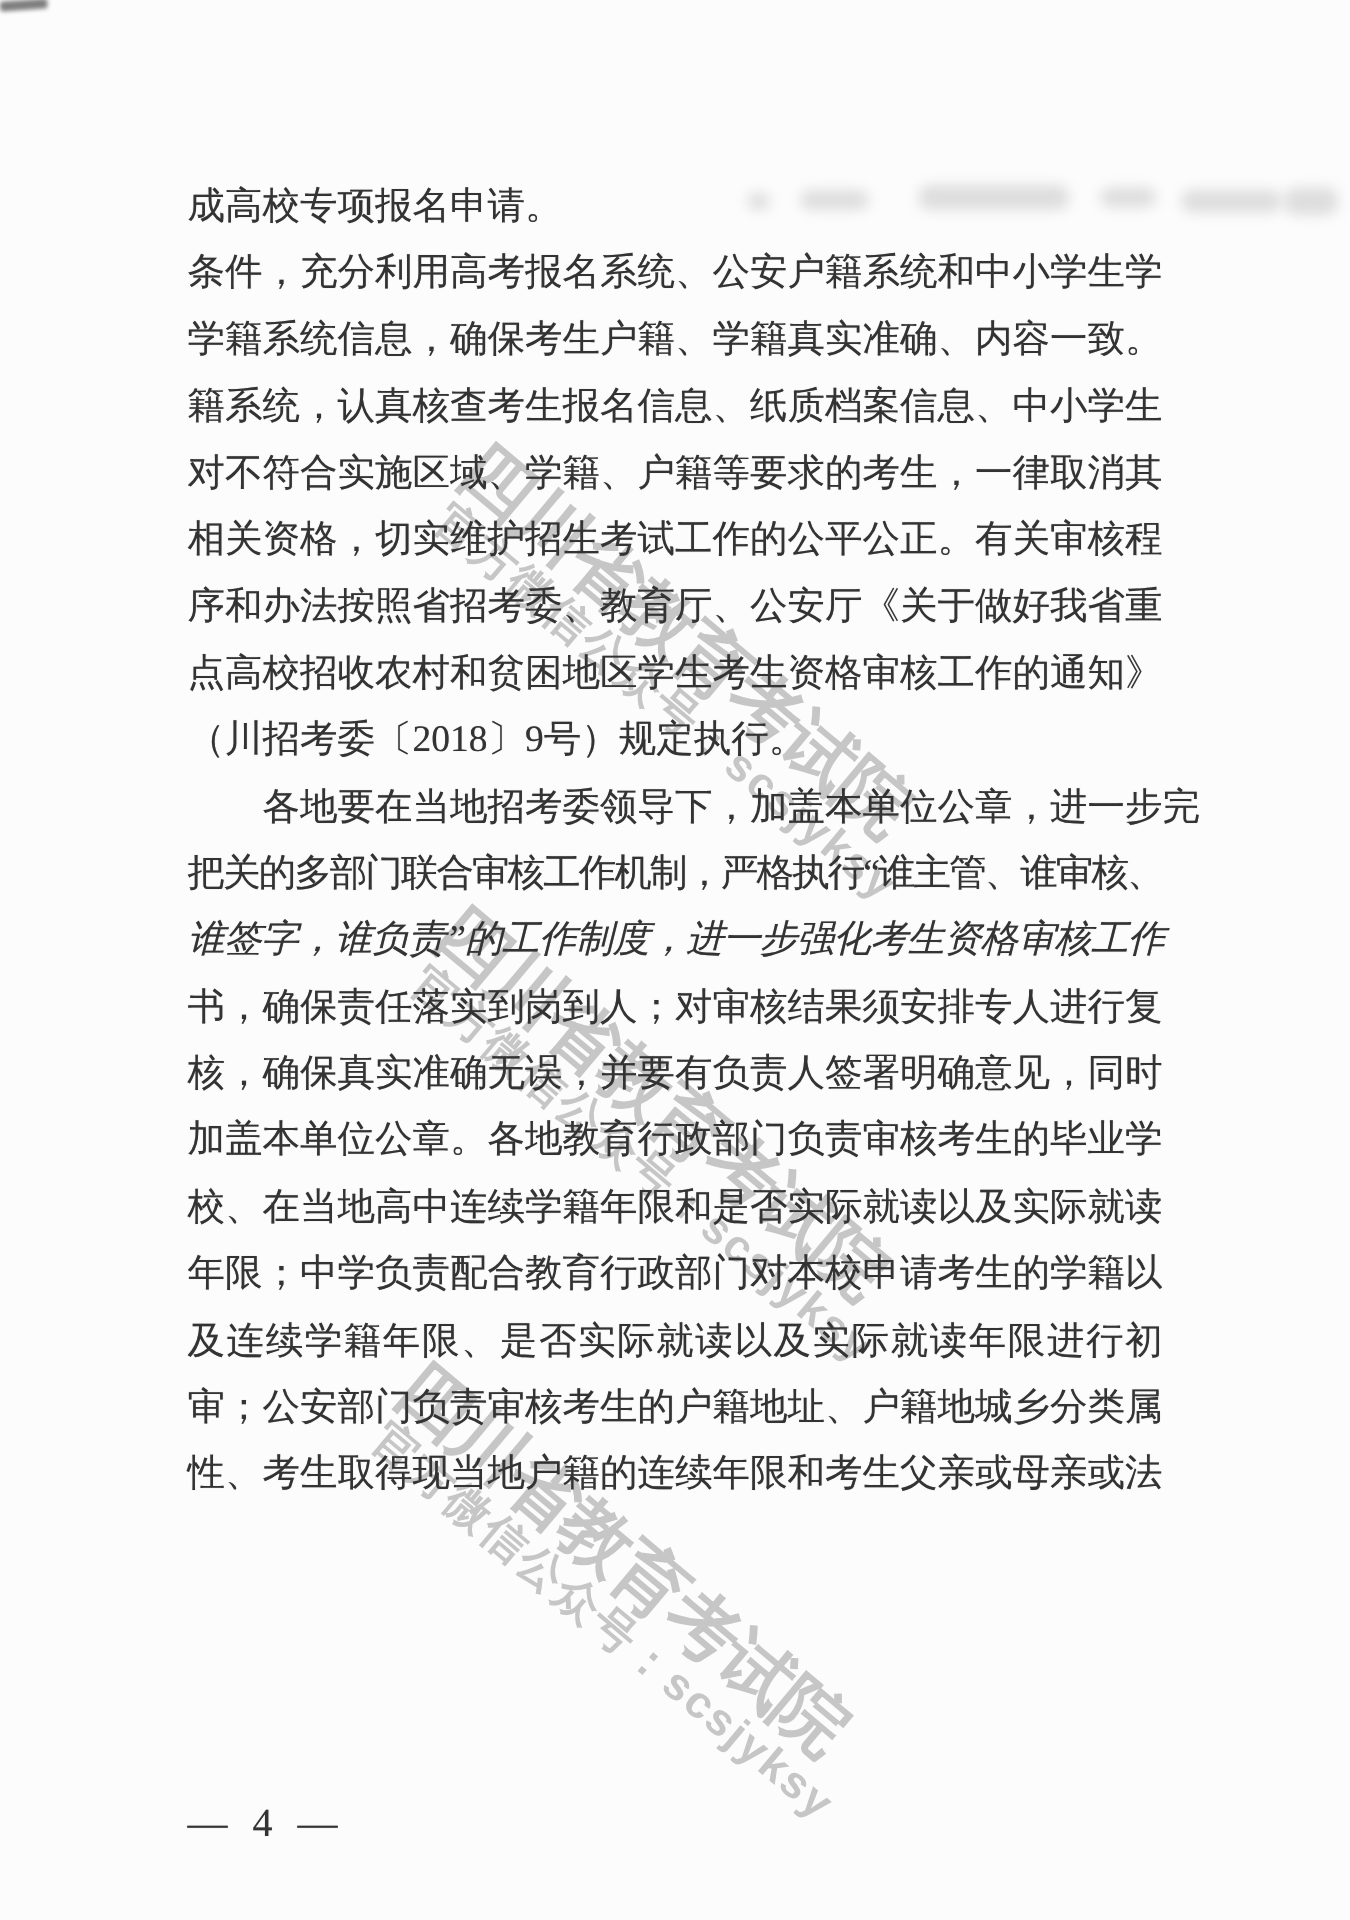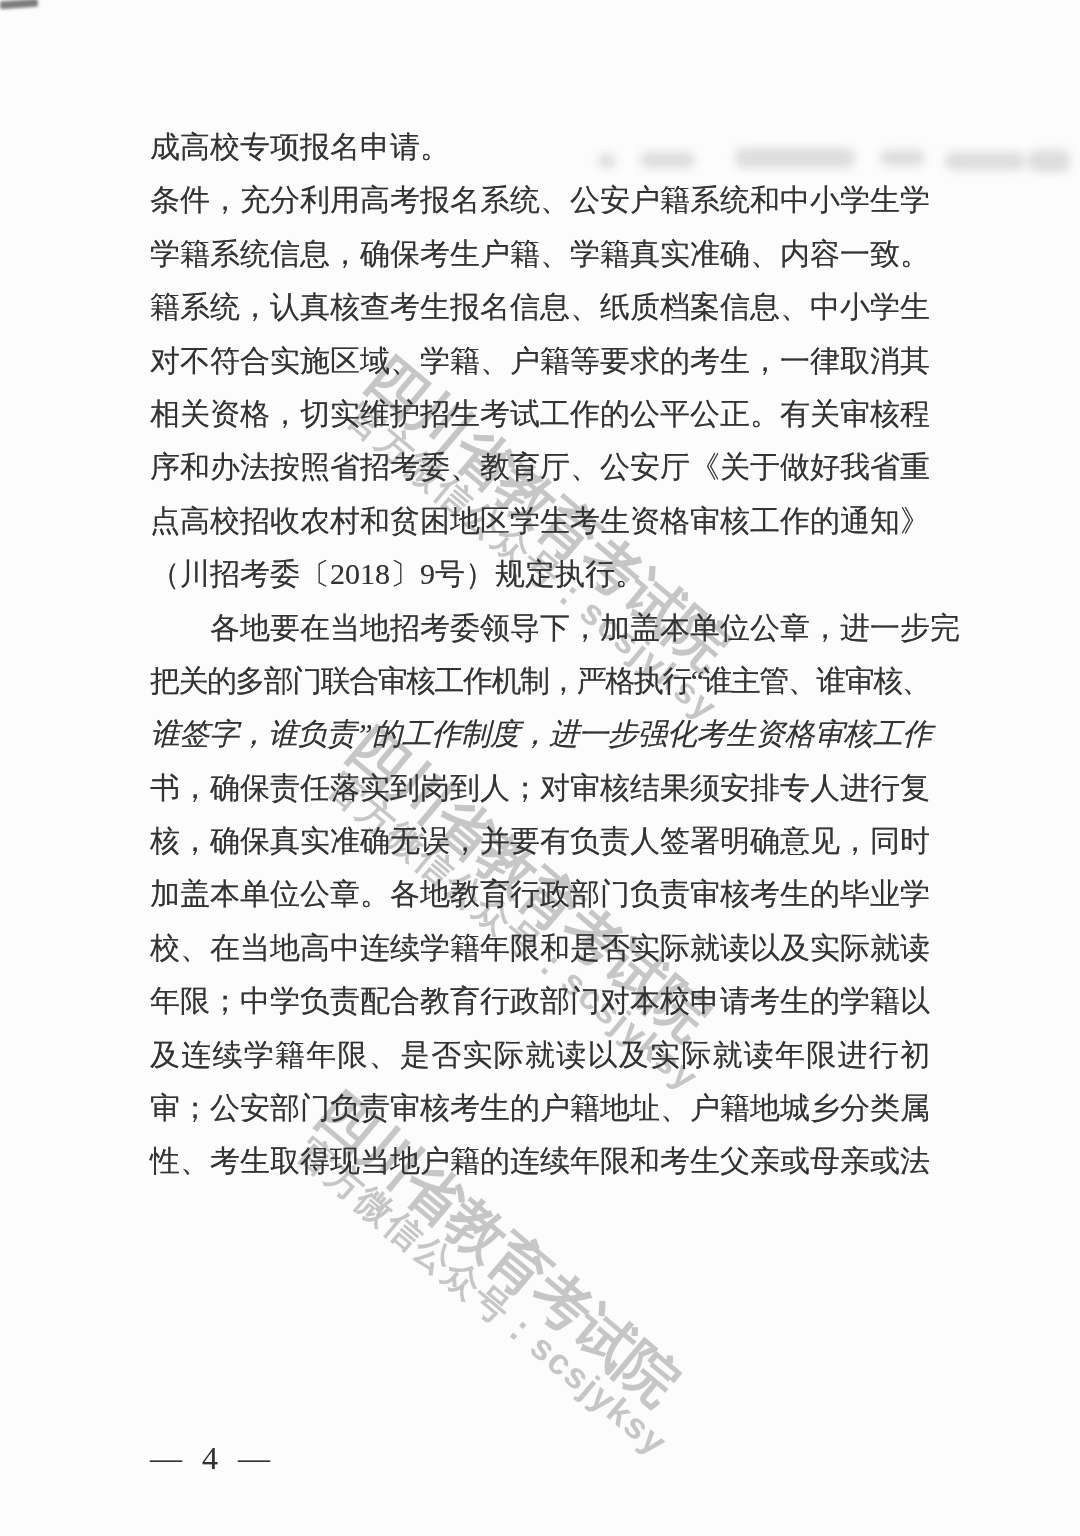--- a/index.html
+++ b/index.html
@@ -46,21 +46,21 @@
     background:#8f8f8f;filter:blur(5px);opacity:.28;border-radius:8px;
   }
   .g1{left:640px;top:152px;width:55px;height:16px;}
   .g2{left:735px;top:148px;width:120px;height:20px;}
   .g3{left:880px;top:150px;width:45px;height:16px;}
   .g4{left:945px;top:152px;width:80px;height:18px;}
   .g5{left:1028px;top:150px;width:42px;height:22px;}
   .g6{left:598px;top:154px;width:18px;height:14px;}
   
   .doc-text{
-    position:absolute;left:150px;top:120px;width:780px;z-index:2;
+    position:absolute;left:150px;top:138px;width:780px;z-index:2;
     color:var(--ink);
     font-size:30px;
   }
   .line{
     height:53.4px;line-height:53.4px;
     white-space:nowrap;
     text-shadow:0 0 .6px rgba(60,60,60,.55);
   }
   .line.j{
     text-align:justify;

